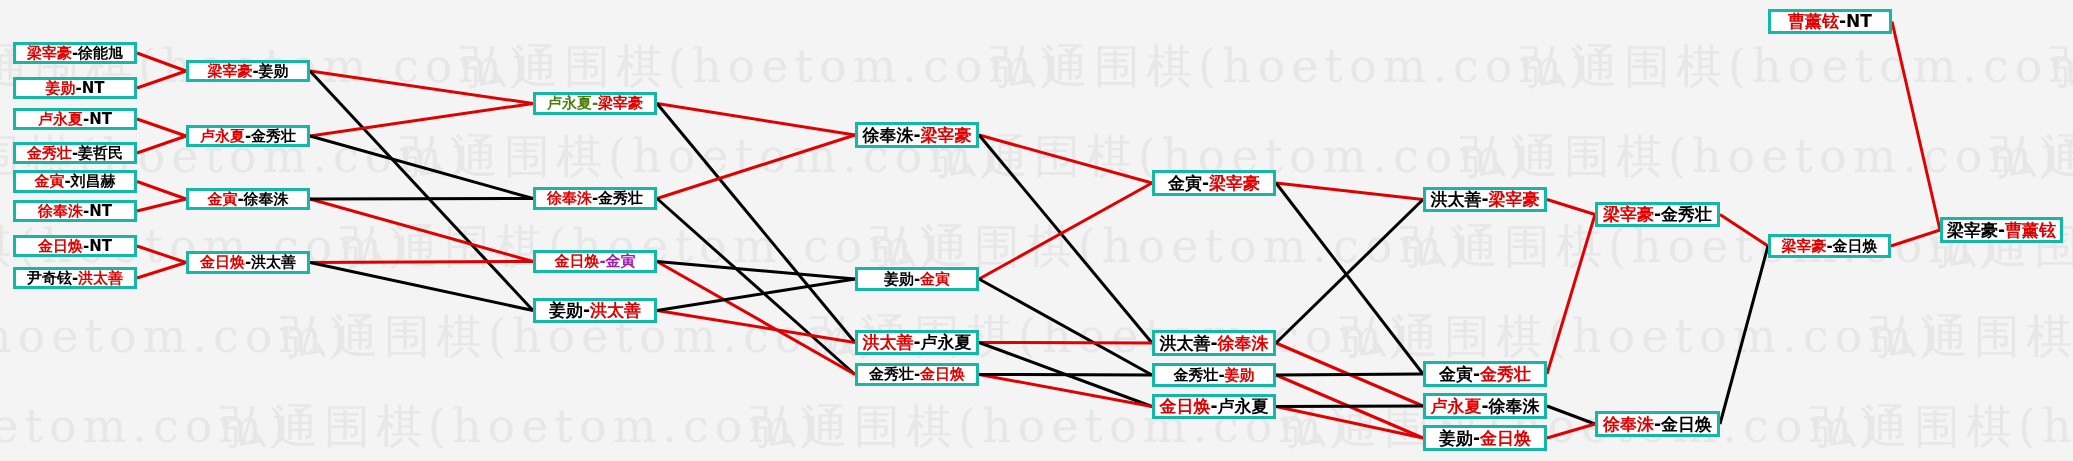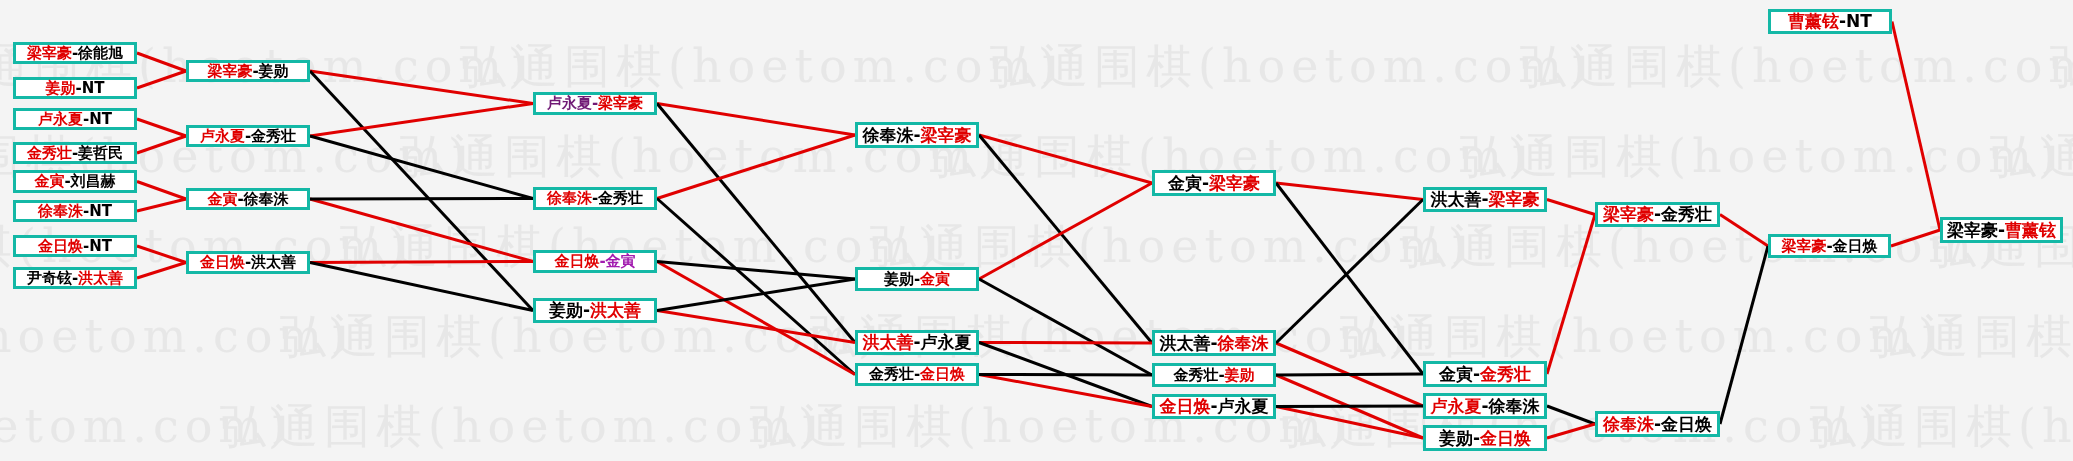--- a/index.html
+++ b/index.html
@@ -138,21 +138,21 @@
       </div>
       <div class="match" style="left: 186px; top: 188px; width: 124px; height: 22px; background: rgb(255, 255, 255); font-size: 15px;">
         <span style="color: rgb(224, 0, 0);">金寅</span>
         <span style="color: rgb(0, 0, 0);">-徐奉洙</span>
       </div>
       <div class="match" style="left: 186px; top: 251px; width: 124px; height: 23px; background: rgb(255, 255, 255); font-size: 15px;">
         <span style="color: rgb(224, 0, 0);">金日焕</span>
         <span style="color: rgb(0, 0, 0);">-洪太善</span>
       </div>
       <div class="match" style="left: 533px; top: 92px; width: 124px; height: 23px; background: rgb(255, 255, 255); font-size: 15px;">
-        <span style="color: #701a75;">卢永夏-</span>
+        <span style="color: #4d7c0f;">卢永夏-</span>
         <span style="color: rgb(224, 0, 0);">梁宰豪</span>
       </div>
       <div class="match" style="left: 533px; top: 187px; width: 124px; height: 23px; background: rgb(255, 255, 255); font-size: 15px;">
         <span style="color: rgb(224, 0, 0);">徐奉洙</span>
         <span style="color: rgb(0, 0, 0);">-金秀壮</span>
       </div>
       <div class="match" style="left: 533px; top: 250px; width: 124px; height: 23px; background: rgb(255, 255, 255); font-size: 15px;">
         <span style="color: rgb(224, 0, 0);">金日焕</span>
         <span style="color: #a21caf;">-金寅</span>
       </div>

